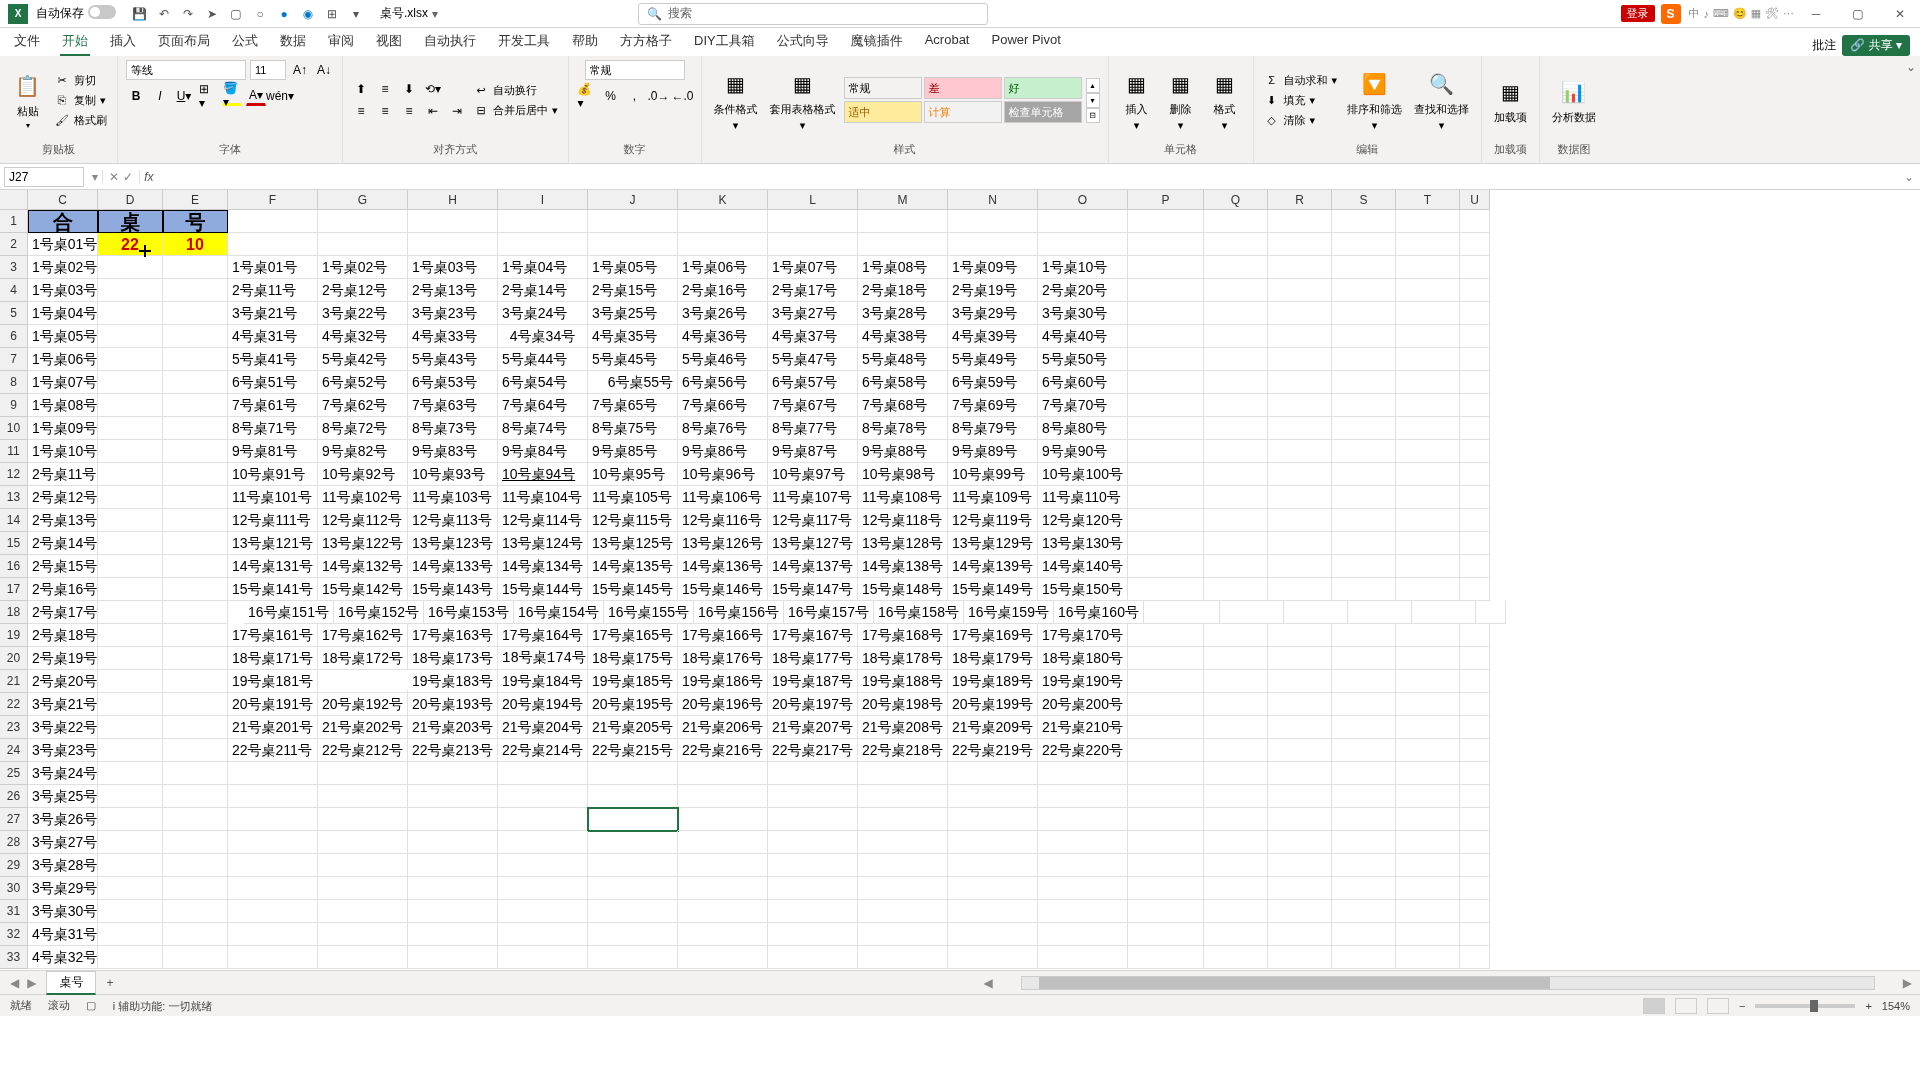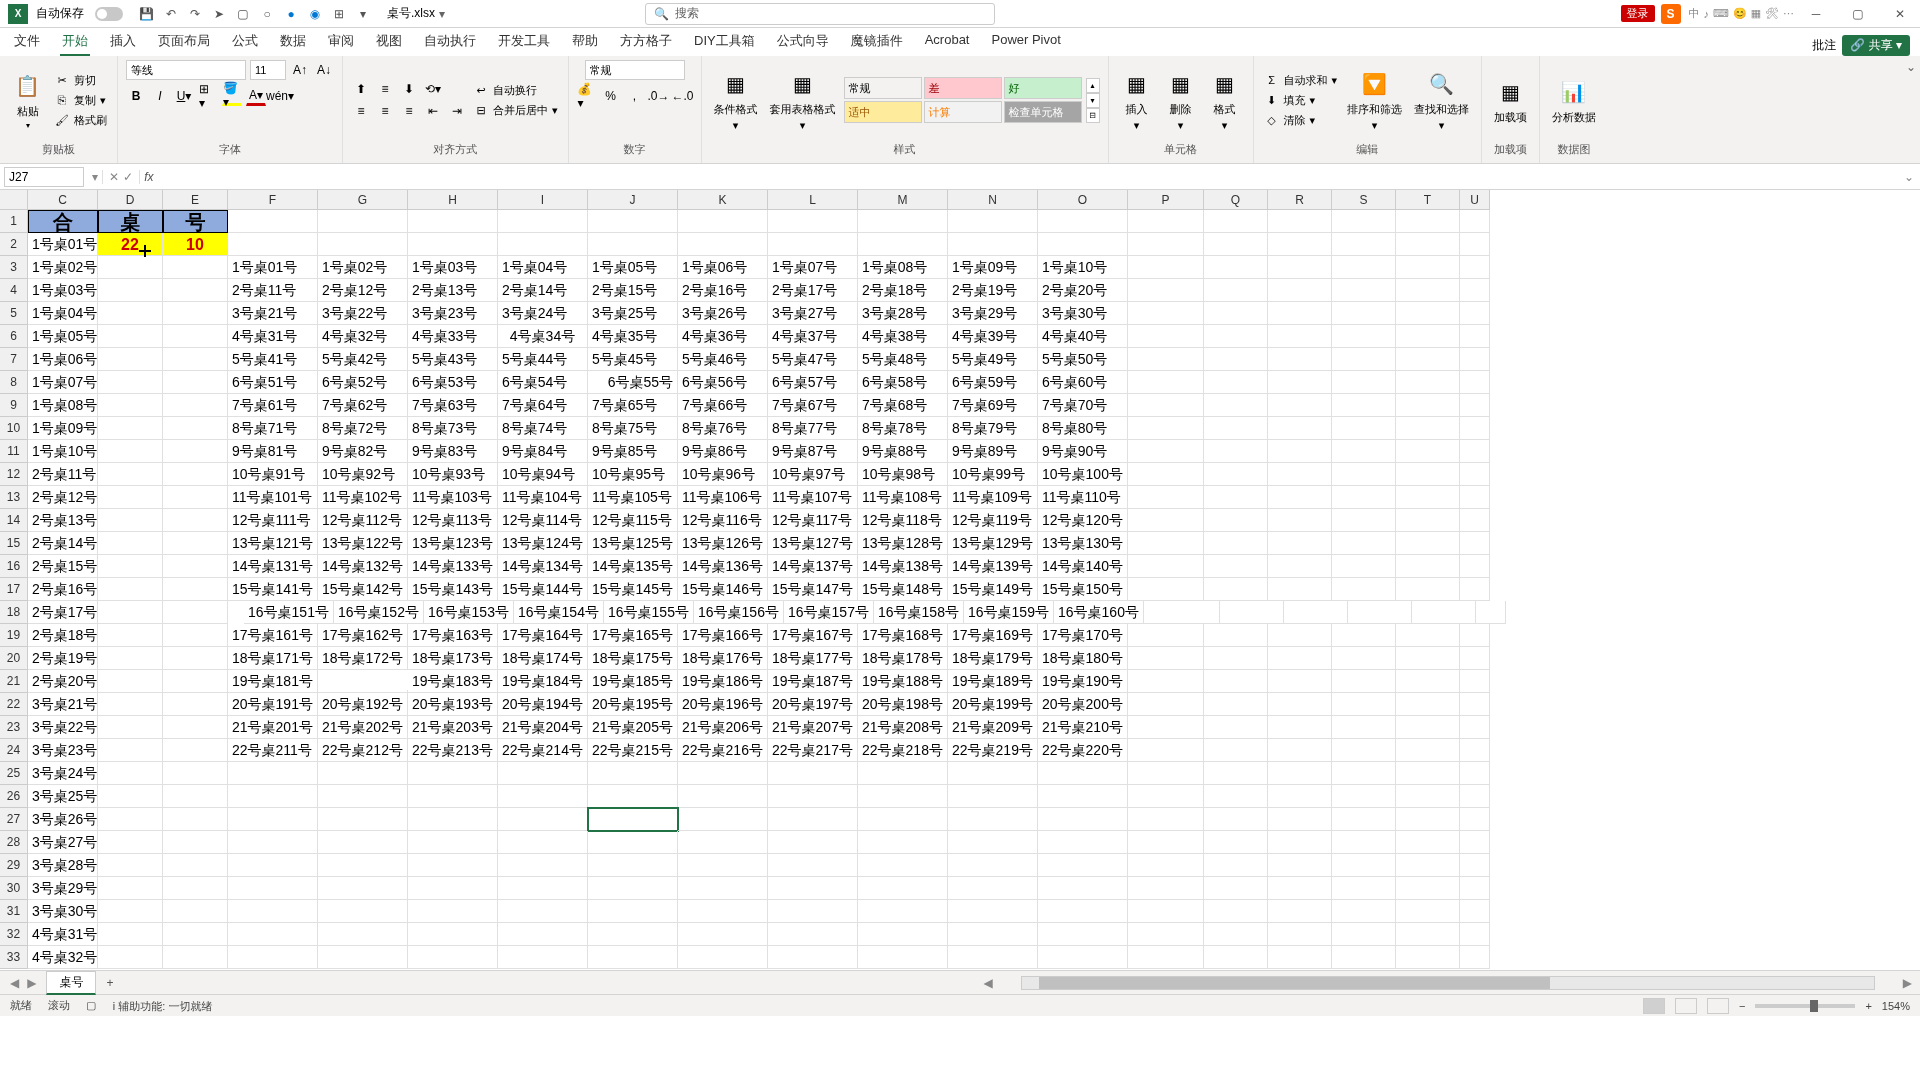--- a/index.html
+++ b/index.html
@@ -1,21 +1,21 @@
 <!DOCTYPE html>
 <html><head>
 <meta charset="utf-8">
 <style>
 * { box-sizing: border-box; margin: 0; padding: 0; font-family: "Microsoft YaHei", sans-serif; }
 body { background: #fff; font-size: 12px; overflow: hidden; width: 1920px; height: 1080px; }
 
 
 .titlebar { height: 28px; background: #fff; display: flex; align-items: center; border-bottom: 1px solid #d4d4d4; }
 .titlebar .logo { width: 20px; height: 20px; background: #217346; margin: 0 8px; display: flex; align-items: center; justify-content: center; color: #fff; font-size: 10px; font-weight: bold; }
-.titlebar .autosave { display: flex; align-items: center; gap: 11px; margin-right: 8px; }
+.titlebar .autosave { display: flex; gap: 4px; margin-right: 8px; }
 .titlebar .toggle { width: 28px; height: 14px; border-radius: 7px; background: #c8c8c8; position: relative; }
 .titlebar .toggle::after { content: ''; width: 10px; height: 10px; background: #fff; border-radius: 50%; position: absolute; top: 2px; left: 2px; }
 .titlebar .qat { display: flex; gap: 8px; align-items: center; margin-left: 8px; }
 .titlebar .qat .icon { width: 16px; height: 16px; display: flex; align-items: center; justify-content: center; color: #555; }
 .titlebar .filename { margin-left: 16px; font-size: 12px; }
 .titlebar .search { margin-left: 200px; width: 350px; height: 22px; border: 1px solid #ccc; border-radius: 3px; display: flex; align-items: center; padding: 0 8px; color: #666; gap: 6px; }
 .titlebar .winctrl { margin-left: auto; display: flex; gap: 2px; align-items: center; }
 .titlebar .badge { background: #c00; color: #fff; padding: 1px 6px; border-radius: 2px; font-size: 11px; margin-right: 4px; }
 .titlebar .sogou { width: 20px; height: 20px; background: #ff6a00; border-radius: 3px; color: #fff; font-weight: bold; display: flex; align-items: center; justify-content: center; margin-right: 6px; }
 .titlebar .trayicons { display: flex; gap: 4px; color: #888; font-size: 11px; align-items: center; }
@@ -621,21 +621,21 @@
         <div class="cell" style="width: 64px;"></div>
         <div class="cell" style="width: 30px;"></div>
       </div>
       <div class="cellrow">
         <div class="cell" style="width: 70px;">2号桌11号</div>
         <div class="cell" style="width: 65px;"></div>
         <div class="cell" style="width: 65px;"></div>
         <div class="cell" style="width: 90px;">10号桌91号</div>
         <div class="cell" style="width: 90px;">10号桌92号</div>
         <div class="cell" style="width: 90px;">10号桌93号</div>
-        <div class="cell" style="width: 90px;">10号桌94号</div>
+        <div class="cell" style="width: 90px; text-decoration: underline;">10号桌94号</div>
         <div class="cell" style="width: 90px;">10号桌95号</div>
         <div class="cell" style="width: 90px;">10号桌96号</div>
         <div class="cell" style="width: 90px;">10号桌97号</div>
         <div class="cell" style="width: 90px;">10号桌98号</div>
         <div class="cell" style="width: 90px;">10号桌99号</div>
         <div class="cell" style="width: 90px;">10号桌100号</div>
         <div class="cell" style="width: 76px;"></div>
         <div class="cell" style="width: 64px;"></div>
         <div class="cell" style="width: 64px;"></div>
         <div class="cell" style="width: 64px;"></div>
@@ -789,21 +789,21 @@
         <div class="cell" style="width: 64px;"></div>
         <div class="cell" style="width: 30px;"></div>
       </div>
       <div class="cellrow">
         <div class="cell" style="width: 70px;">2号桌19号</div>
         <div class="cell" style="width: 65px;"></div>
         <div class="cell" style="width: 65px;"></div>
         <div class="cell" style="width: 90px;">18号桌171号</div>
         <div class="cell" style="width: 90px;">18号桌172号</div>
         <div class="cell" style="width: 90px;">18号桌173号</div>
-        <div class="cell" style="width: 90px;">18号桌174号</div>
+        <div class="cell" style="width: 90px; font-family: Liberation Mono, monospace;">18号桌174号</div>
         <div class="cell" style="width: 90px;">18号桌175号</div>
         <div class="cell" style="width: 90px;">18号桌176号</div>
         <div class="cell" style="width: 90px;">18号桌177号</div>
         <div class="cell" style="width: 90px;">18号桌178号</div>
         <div class="cell" style="width: 90px;">18号桌179号</div>
         <div class="cell" style="width: 90px;">18号桌180号</div>
         <div class="cell" style="width: 76px;"></div>
         <div class="cell" style="width: 64px;"></div>
         <div class="cell" style="width: 64px;"></div>
         <div class="cell" style="width: 64px;"></div>

